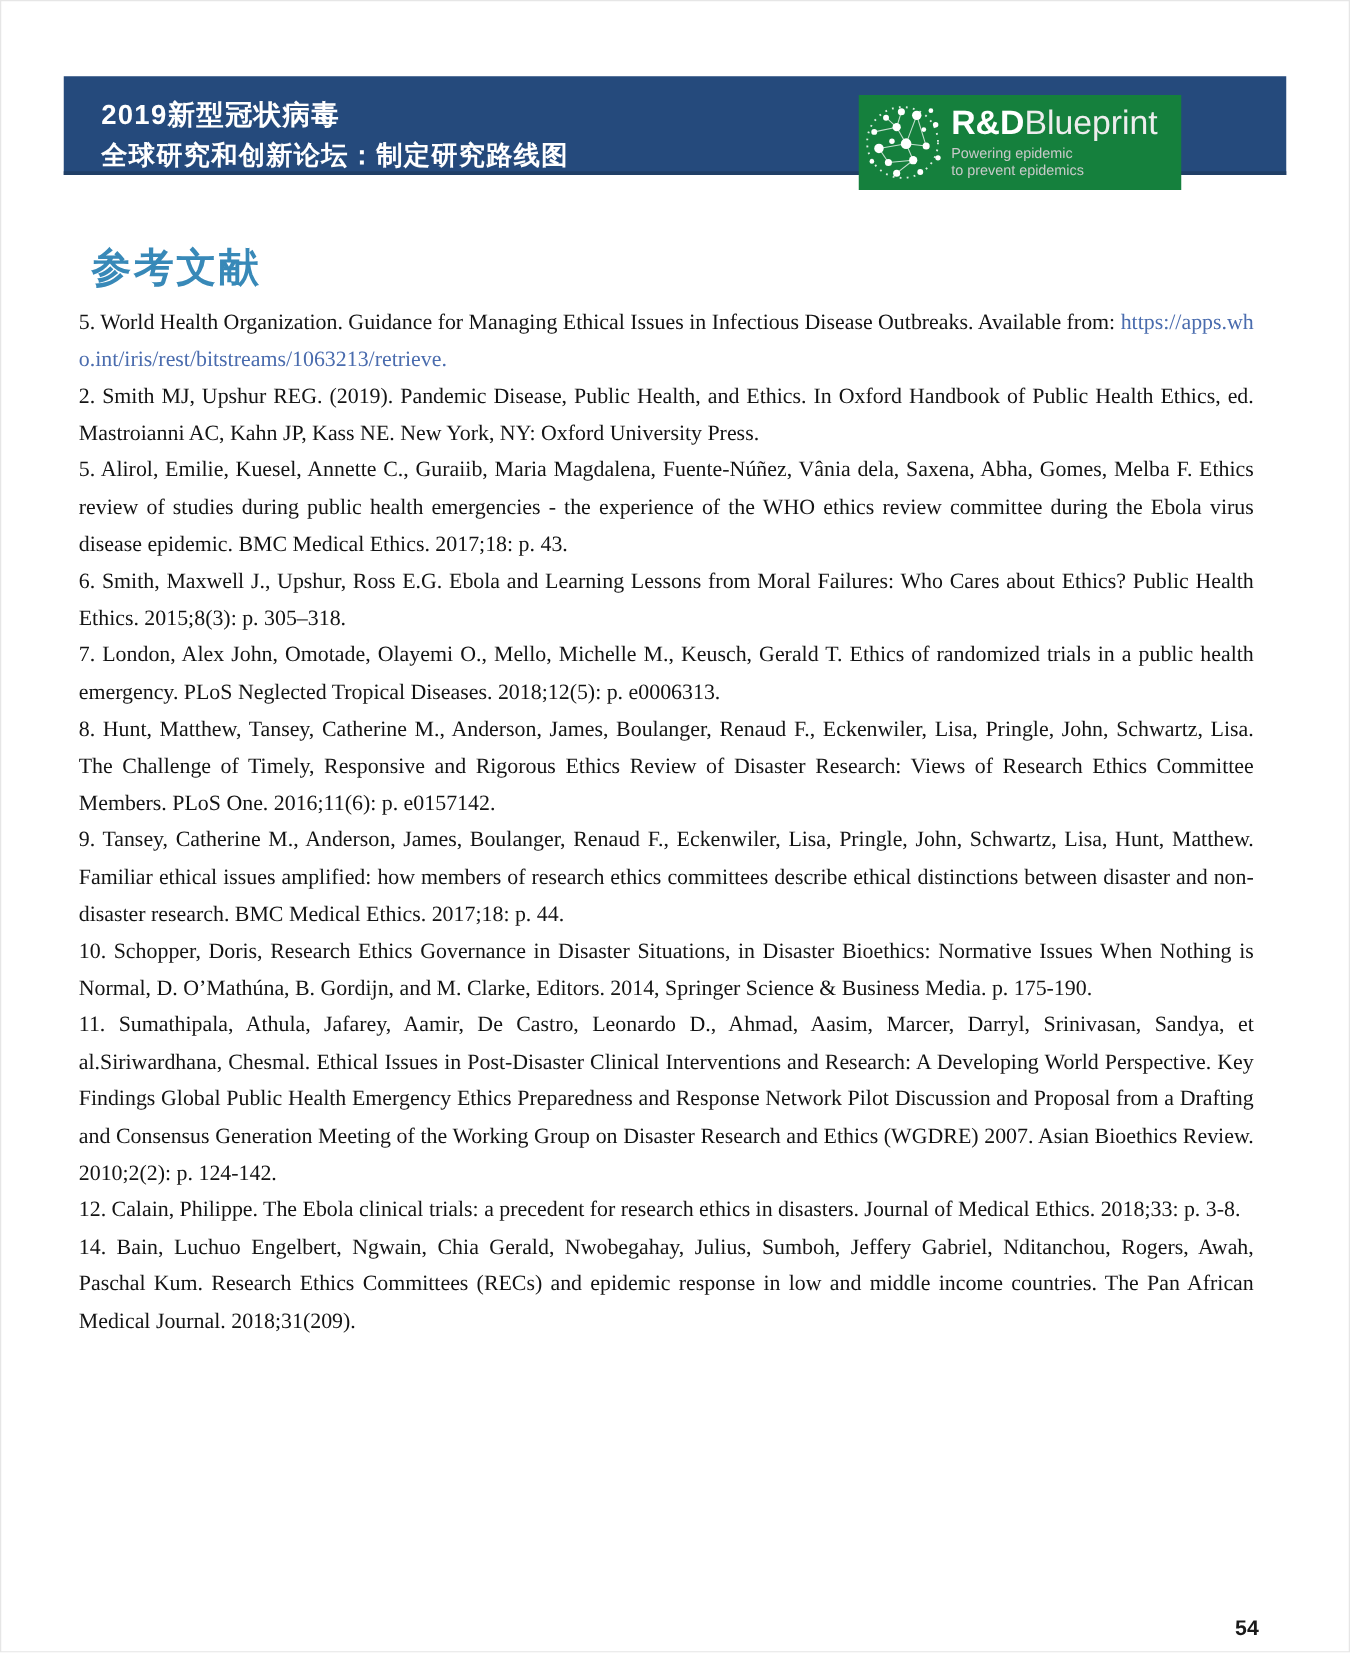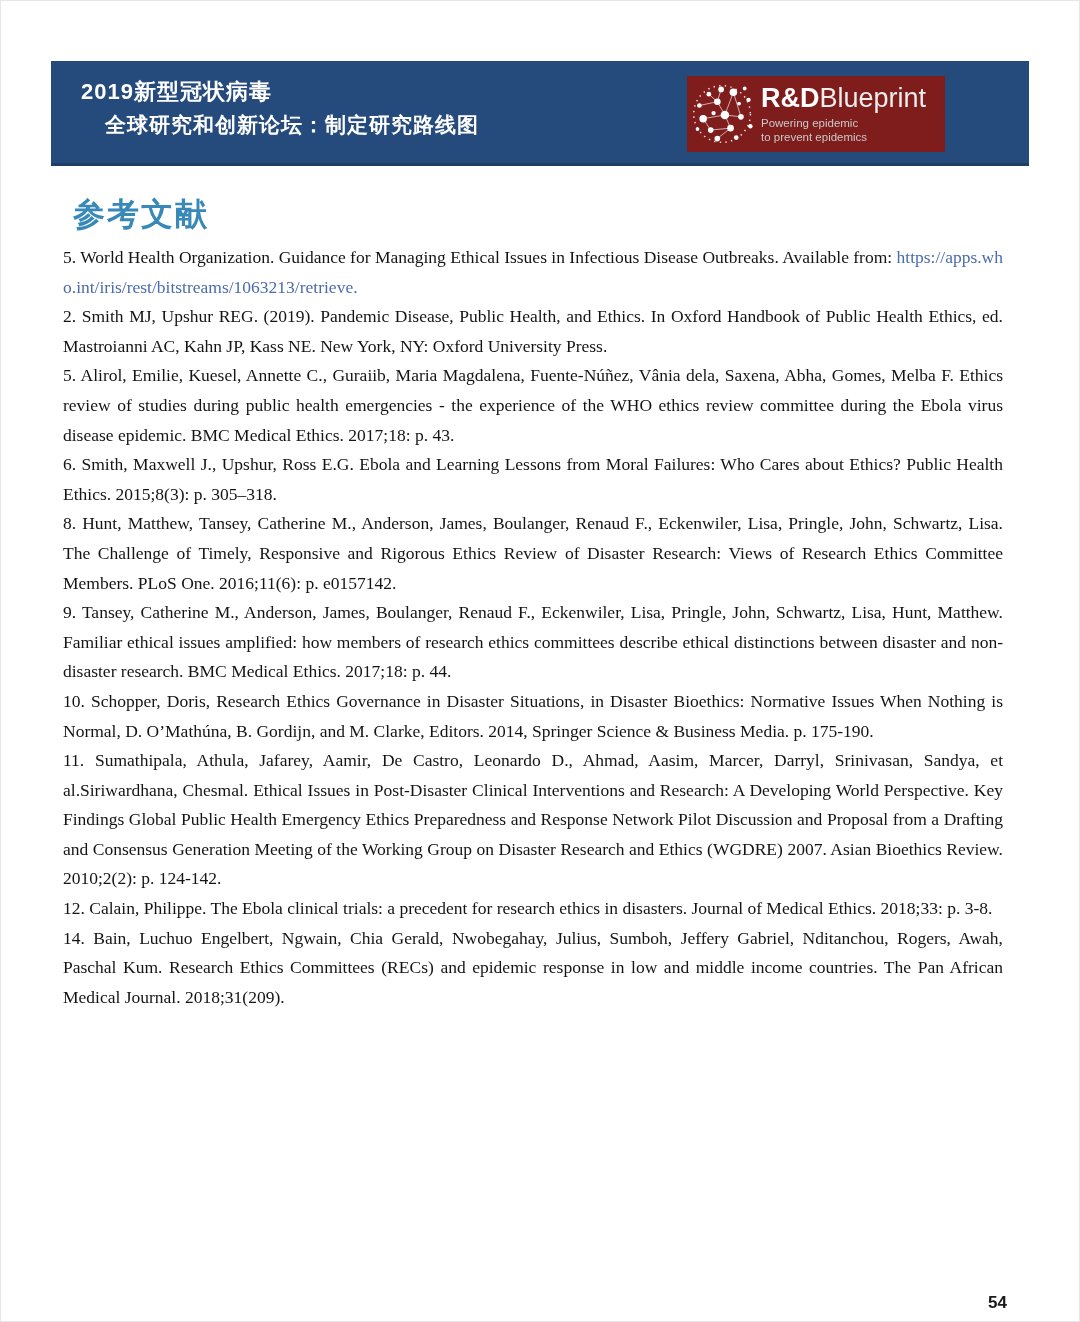--- a/index.html
+++ b/index.html
@@ -13,39 +13,39 @@
   .page {
     position: absolute; inset: 0;
     background: #ffffff;
     border: 1px solid #e6e6e6;
   }
 
   
   .banner {
     position: absolute;
     left: 50px; top: 60px;
-    width: 978px; height: 105px;
+    width: 978px; height: 79px;
     background: #254a7c;
     border-bottom: 3px solid #203f66;
     box-sizing: border-box;
   }
   .banner-text {
     position: absolute; left: 30px; top: 16px;
     color: #ffffff;
     font-family: "Liberation Sans", "DejaVu Sans", sans-serif;
     font-weight: bold;
   }
   .banner-line1 { font-size: 22px; line-height: 30px; letter-spacing: 1px; }
-  .banner-line2 { font-size: 21px; line-height: 30px; margin-top: 3px; letter-spacing: 1px; margin-left: 24px; }
+  .banner-line2 { font-size: 21px; line-height: 30px; margin-top: 3px; letter-spacing: 1px; }
 
   .logo {
     position: absolute;
     right: 84px; top: 15px;
     width: 258px; height: 76px;
-    background: #7f1d1d;
+    background: #15803d;
     display: flex;
     align-items: center;
     box-sizing: border-box;
     padding: 4px 6px 4px 2px;
   }
   .logo svg { flex: 0 0 auto; }
   .logo-textblock {
     margin-left: 4px;
     font-family: "Liberation Sans", "DejaVu Sans", sans-serif;
     color: #ffffff;
@@ -157,20 +157,21 @@
     </div>
   </header>
 
   <main>
     <h2 class="section-title">参考文献</h2>
     <div id="refs">
         <p class="ref"><span>5. World Health Organization. Guidance for Managing Ethical Issues in Infectious Disease Outbreaks. Available from: </span><a class="ref-link" href="#">https://apps.who.int/iris/rest/bitstreams/1063213/retrieve.</a></p>
         <p class="ref"><span>2. Smith MJ, Upshur REG. (2019). Pandemic Disease, Public Health, and Ethics. In Oxford Handbook of Public Health Ethics, ed. Mastroianni AC, Kahn JP, Kass NE. New York, NY: Oxford University Press.</span></p>
         <p class="ref"><span>5. Alirol, Emilie, Kuesel, Annette C., Guraiib, Maria Magdalena, Fuente-Núñez, Vânia dela, Saxena, Abha, Gomes, Melba F. Ethics review of studies during public health emergencies - the experience of the WHO ethics review committee during the Ebola virus disease epidemic. BMC Medical Ethics. 2017;18: p. 43.</span></p>
         <p class="ref"><span>6. Smith, Maxwell J., Upshur, Ross E.G. Ebola and Learning Lessons from Moral Failures: Who Cares about Ethics? Public Health Ethics. 2015;8(3): p. 305–318.</span></p>
+        <p class="ref"><span>7. London, Alex John, Omotade, Olayemi O., Mello, Michelle M., Keusch, Gerald T. Ethics of randomized trials in a public health emergency. PLoS Neglected Tropical Diseases. 2018;12(5): p. e0006313.</span></p>
         <p class="ref"><span>8. Hunt, Matthew, Tansey, Catherine M., Anderson, James, Boulanger, Renaud F., Eckenwiler, Lisa, Pringle, John, Schwartz, Lisa. The Challenge of Timely, Responsive and Rigorous Ethics Review of Disaster Research: Views of Research Ethics Committee Members. PLoS One. 2016;11(6): p. e0157142.</span></p>
         <p class="ref"><span>9. Tansey, Catherine M., Anderson, James, Boulanger, Renaud F., Eckenwiler, Lisa, Pringle, John, Schwartz, Lisa, Hunt, Matthew. Familiar ethical issues amplified: how members of research ethics committees describe ethical distinctions between disaster and non-disaster research. BMC Medical Ethics. 2017;18: p. 44.</span></p>
         <p class="ref"><span>10. Schopper, Doris, Research Ethics Governance in Disaster Situations, in Disaster Bioethics: Normative Issues When Nothing is Normal, D. O’Mathúna, B. Gordijn, and M. Clarke, Editors. 2014, Springer Science &amp; Business Media. p. 175-190.</span></p>
         <p class="ref"><span>11. Sumathipala, Athula, Jafarey, Aamir, De Castro, Leonardo D., Ahmad, Aasim, Marcer, Darryl, Srinivasan, Sandya, et al.Siriwardhana, Chesmal. Ethical Issues in Post-Disaster Clinical Interventions and Research: A Developing World Perspective. Key Findings Global Public Health Emergency Ethics Preparedness and Response Network Pilot Discussion and Proposal from a Drafting and Consensus Generation Meeting of the Working Group on Disaster Research and Ethics (WGDRE) 2007. Asian Bioethics Review. 2010;2(2): p. 124-142.</span></p>
         <p class="ref"><span>12. Calain, Philippe. The Ebola clinical trials: a precedent for research ethics in disasters. Journal of Medical Ethics. 2018;33: p. 3-8.</span></p>
         <p class="ref"><span>14. Bain, Luchuo Engelbert, Ngwain, Chia Gerald, Nwobegahay, Julius, Sumboh, Jeffery Gabriel, Nditanchou, Rogers, Awah, Paschal Kum. Research Ethics Committees (RECs) and epidemic response in low and middle income countries. The Pan African Medical Journal. 2018;31(209).</span></p>
       </div>
   </main>
 
   <div class="page-number">54</div>

